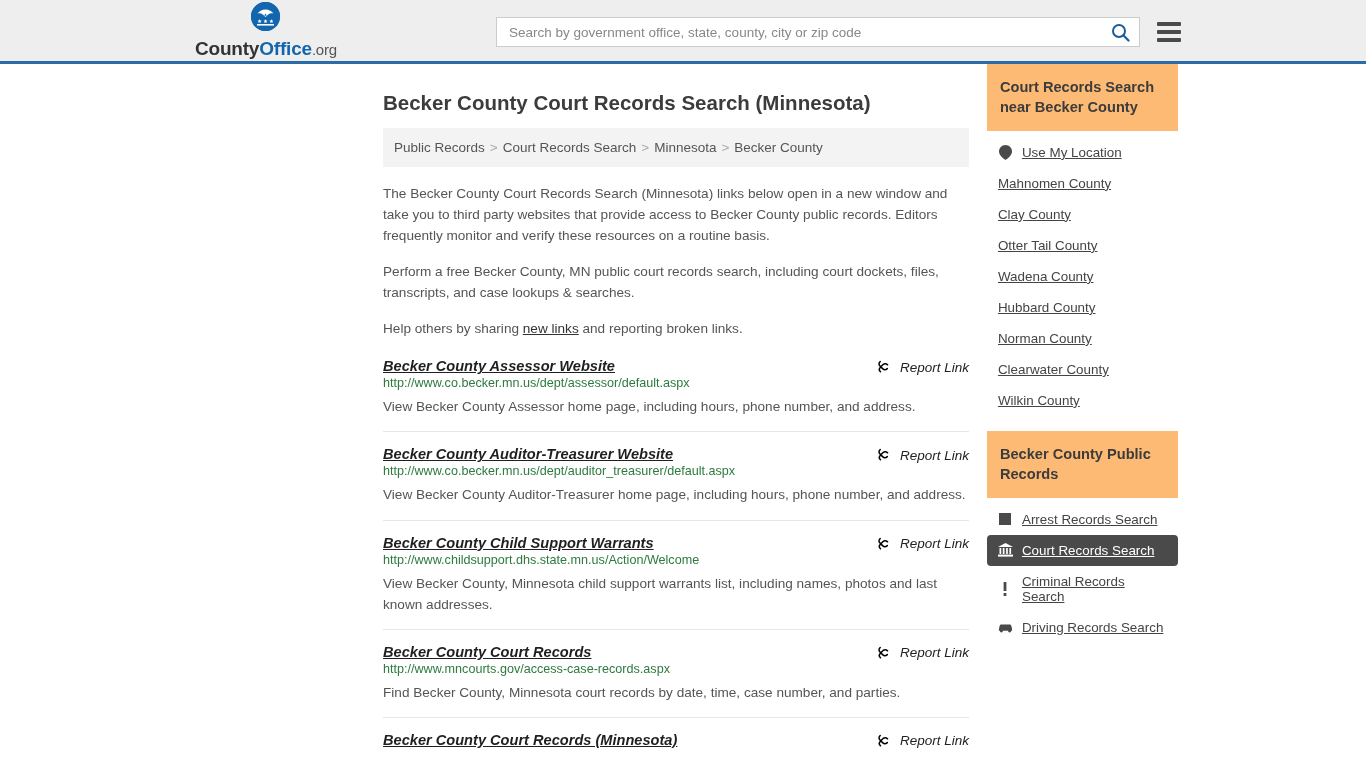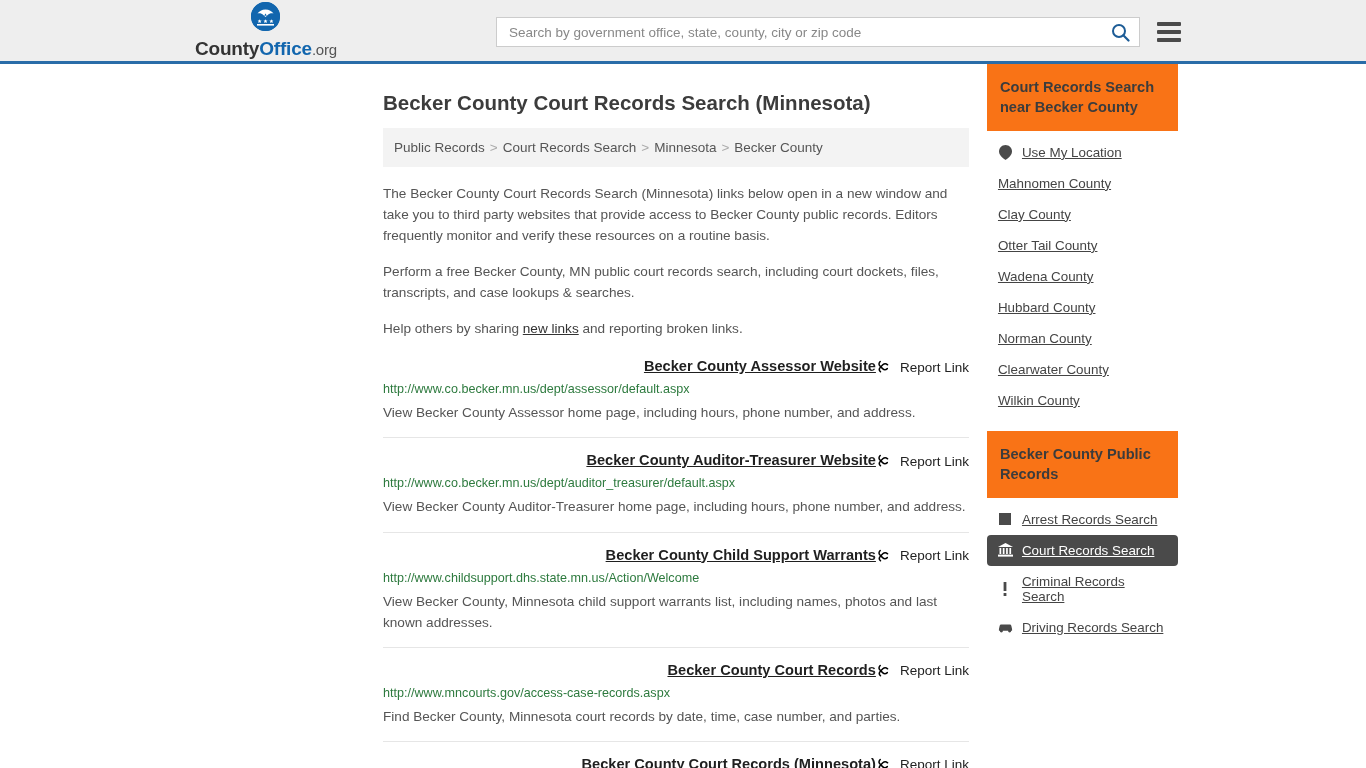--- a/index.html
+++ b/index.html
@@ -153,22 +153,23 @@
   
   .results { margin-top: 19px; }
   .result {
     padding: 0 0 14px 0;
     border-bottom: 1px solid #e6e6e6;
     margin-bottom: 14px;
   }
   .result:last-child { border-bottom: none; }
   .result-head {
     display: flex;
-    justify-content: flex-end;
+    justify-content: space-between;
     align-items: flex-start;
+    font-style: italic;
   }
   .result-title {
     font-size: 14.6px;
     font-weight: bold;
     color: #1f1f1f;
     text-decoration: underline;
     cursor: pointer;
   }
   .report-link {
     display: flex;
@@ -177,34 +178,34 @@
     color: #222222;
     font-size: 13.5px;
     cursor: pointer;
     white-space: nowrap;
     flex: 0 0 auto;
     padding-top: 1px;
   }
   .result-url {
     font-size: 12.6px;
     color: #2d7a3e;
-    margin-top: 7px;
+    margin-top: 1px;
     word-break: break-all;
   }
   .result-desc {
     font-size: 13.6px;
     color: #555555;
     margin-top: 6px;
     line-height: 1.55;
   }
 
   
   .side-card { margin-bottom: 5px; }
   .side-heading {
-    background: #f97316;
+    background: #fdba74;
     padding: 13px 13px;
     font-size: 14.6px;
     font-weight: bold;
     color: #3c3c3c;
     line-height: 1.4;
   }
   .side-list { padding: 6px 0 0 0; }
   .side-item {
     display: flex;
     align-items: center;

